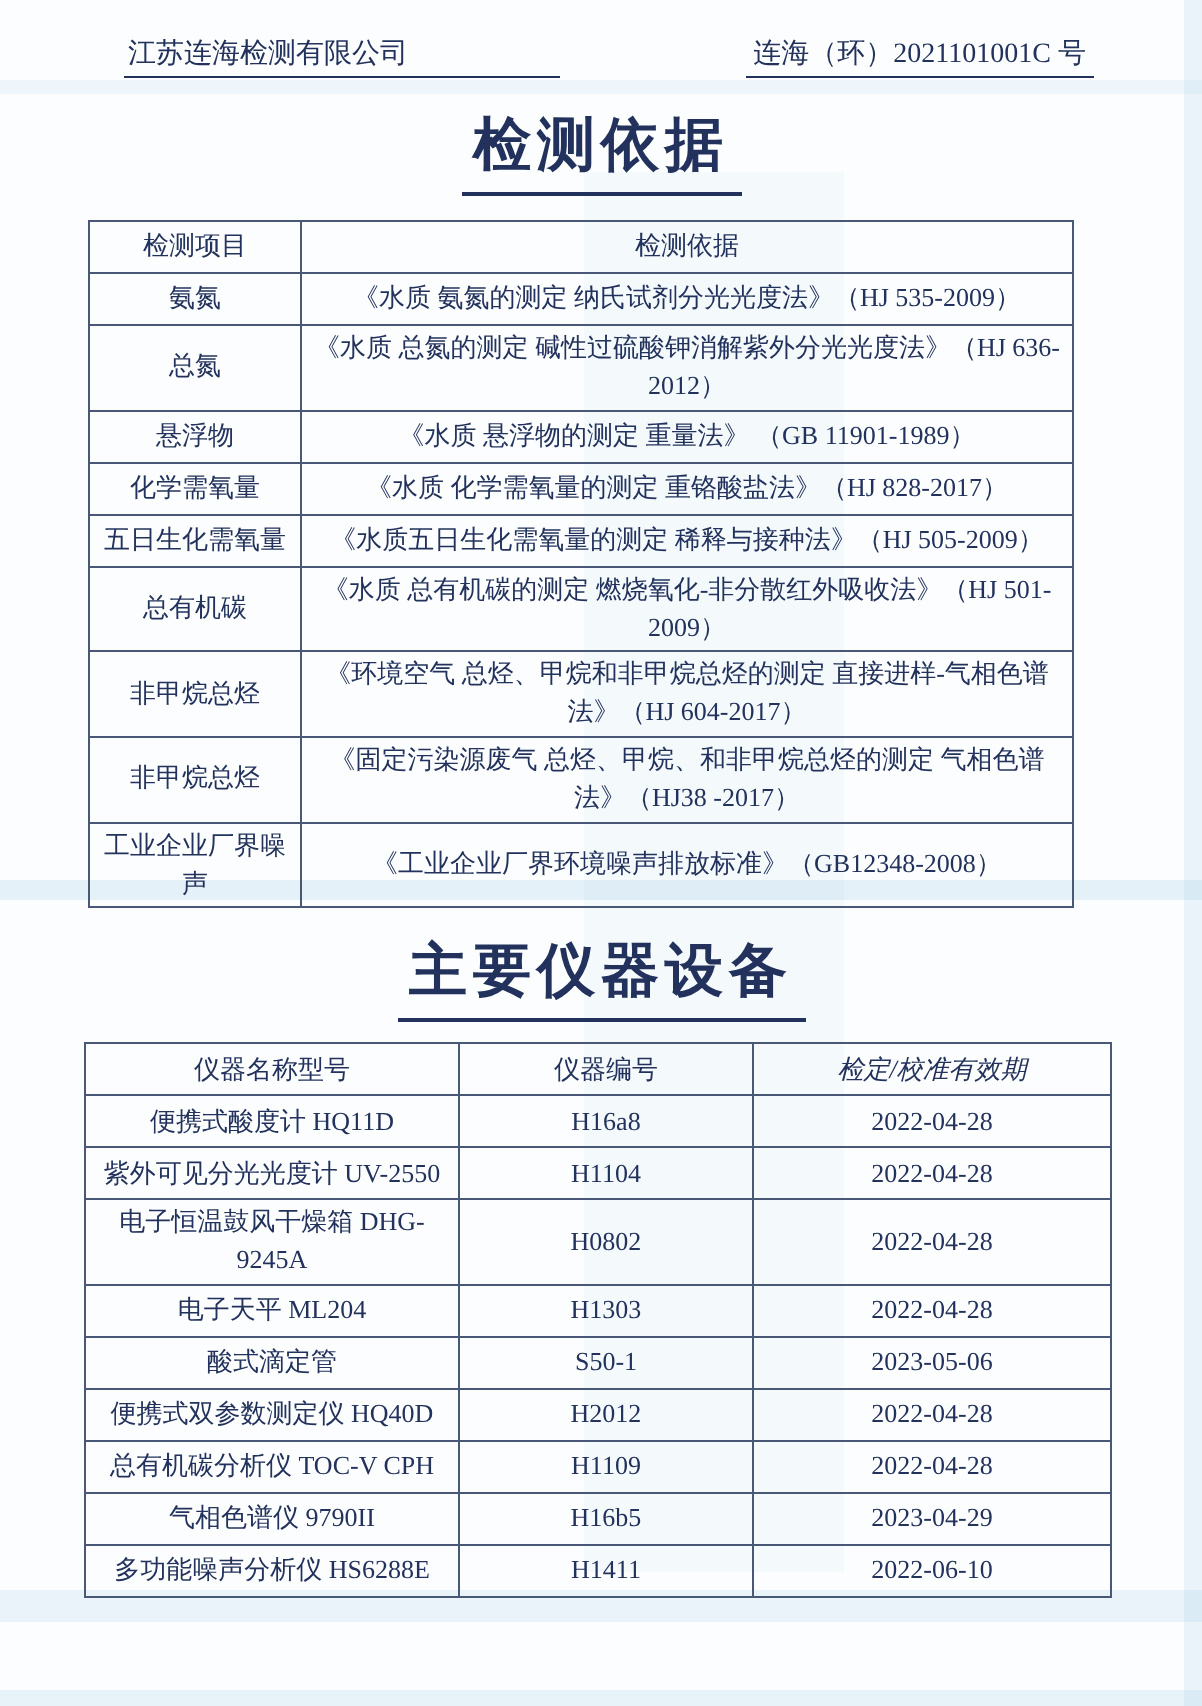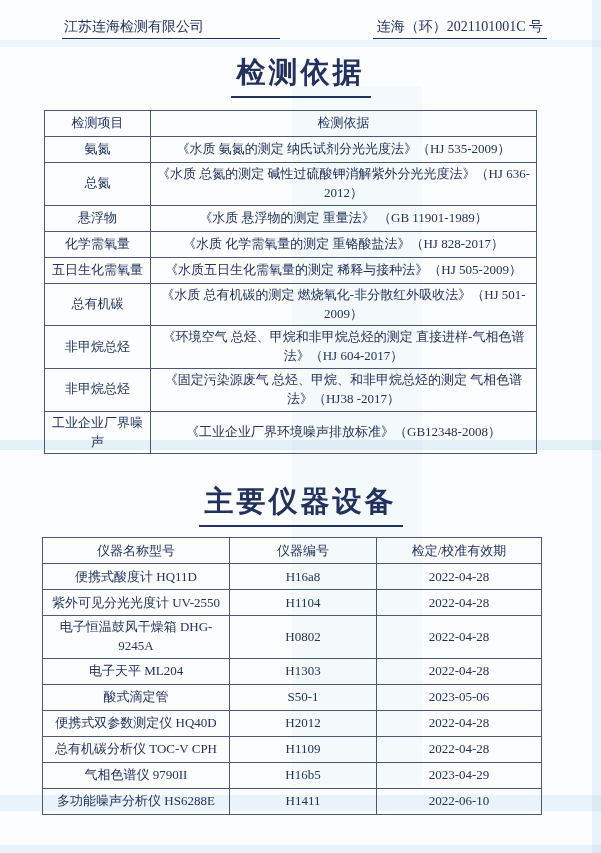--- a/index.html
+++ b/index.html
@@ -49,21 +49,21 @@
     margin:14px 0 0 0;
   }
   .sec-title .t{
     display:inline-block;
     font-size:29px;
     font-weight:700;
     letter-spacing:3px;
     border-bottom:2px solid var(--ink);
     padding:0 6px 3px 6px;
   }
-  .sec-title.second{margin-top:28px;}
+  .sec-title.second{margin-top:12px;}
 
   table{
     border-collapse:collapse;
     table-layout:fixed;
     font-size:13px;
     color:var(--ink);
   }
   td,th{
     border:1px solid var(--border);
     text-align:center;
@@ -79,21 +79,21 @@
   }
   .table-basis .c-item{width:106px;}
   .table-basis .c-basis{width:386px;}
 
   .table-instr{
     width:489px;
     margin:10px 0 0 42px;
   }
   .table-instr .c-name{width:187px;}
   .table-instr .c-code{width:147px;}
-  .table-instr .c-valid{width:165px;}
+  .table-instr .c-valid{width:179px;font-style:italic;}
 </style>
 </head>
 <body>
 
 <div class="page">
   <div class="band h1"></div>
   <div class="band h2"></div>
   <div class="band h3"></div>
   <div class="band h4"></div>
   <div class="band v1"></div>

